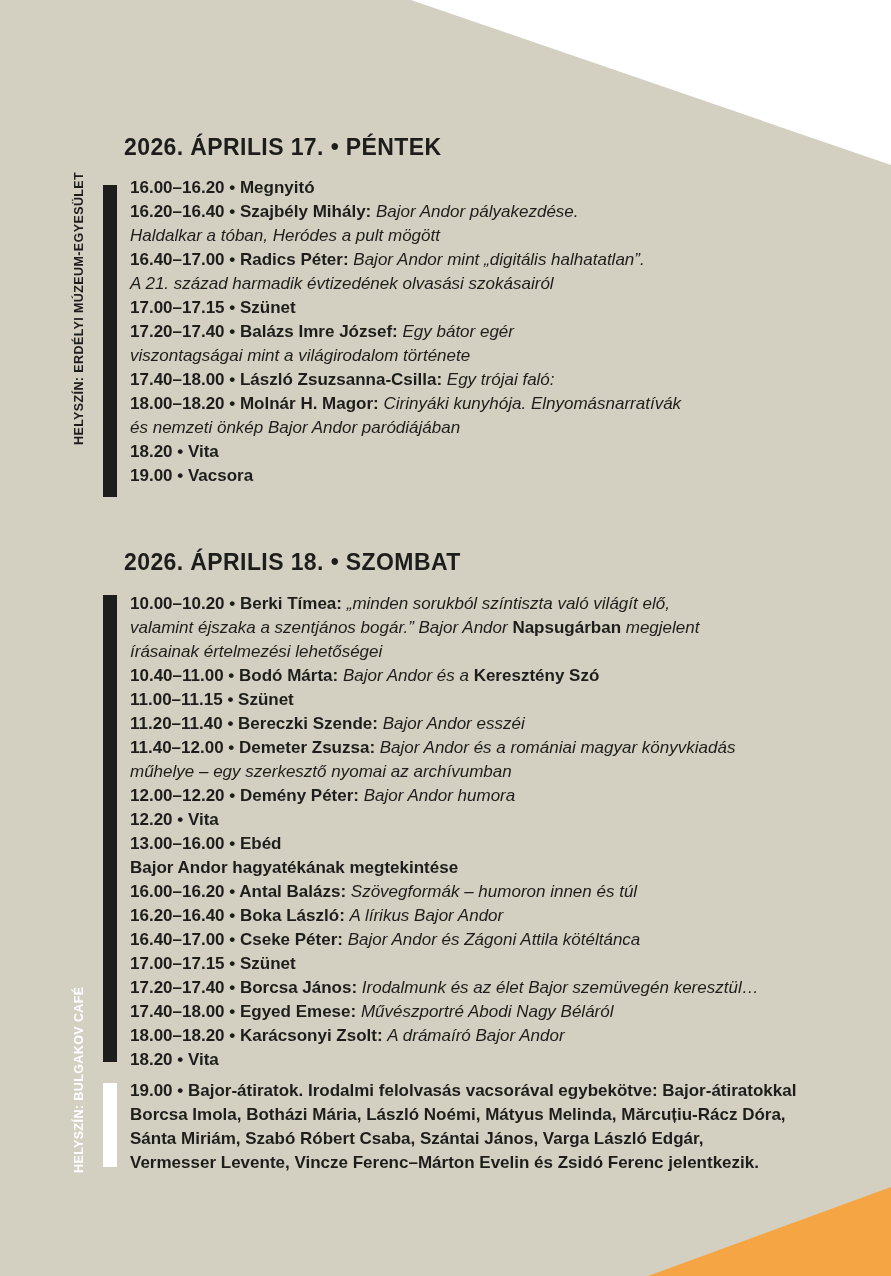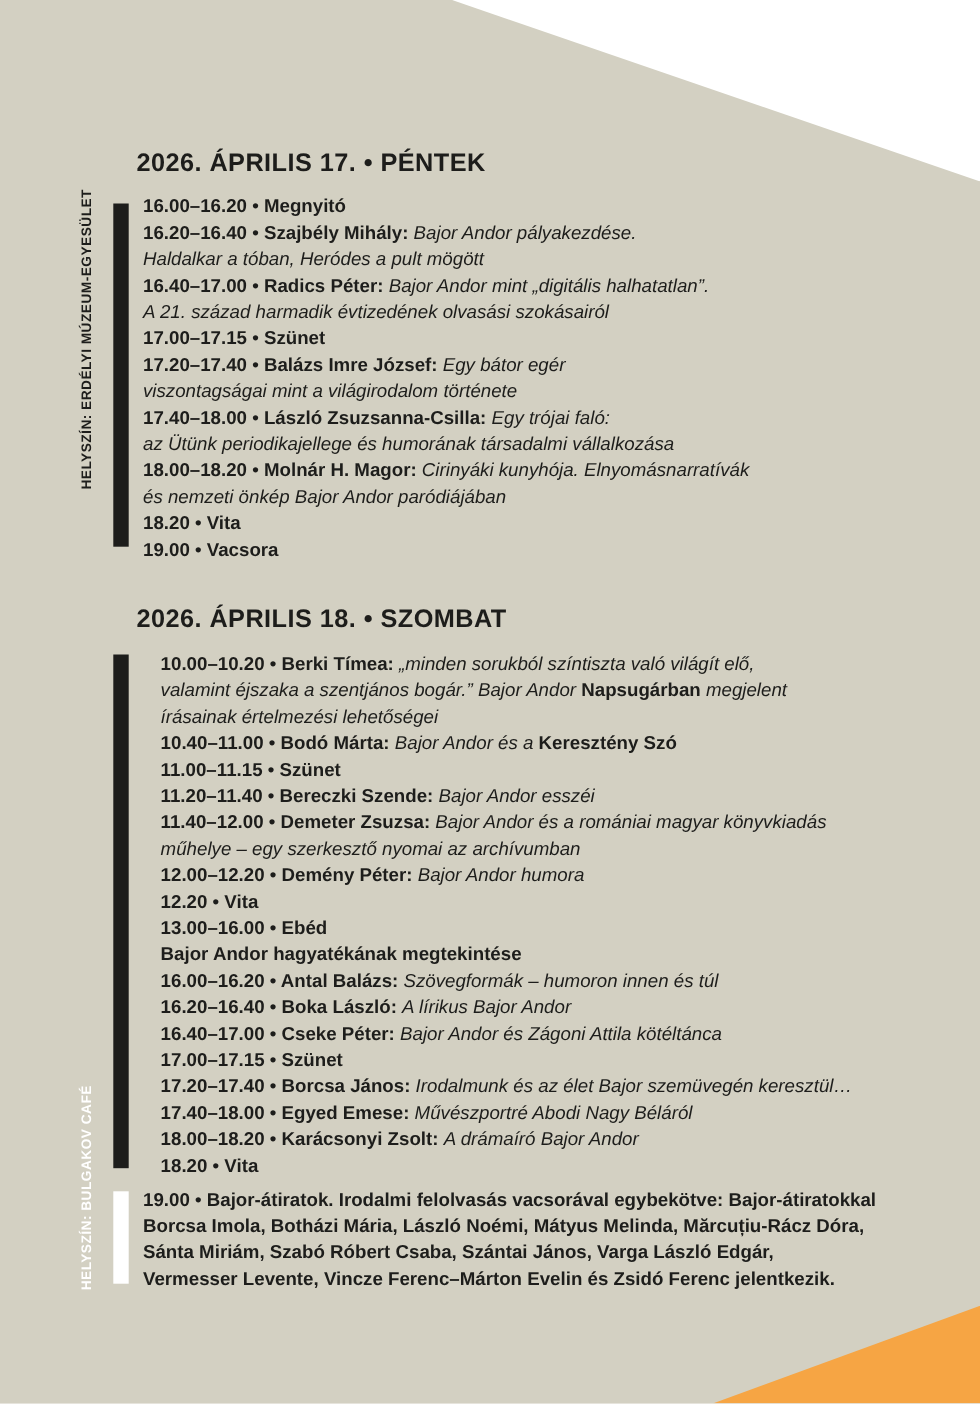--- a/index.html
+++ b/index.html
@@ -41,21 +41,21 @@
     white-space:nowrap;
   }
   .title-friday{top:134px;}
   .title-saturday{top:549px;}
   .lines{
     position:absolute;left:130px;
     font-size:17px;line-height:24px;
     white-space:nowrap;
   }
   .lines-friday{top:176px;}
-  .lines-saturday{top:592px;margin-left:16px;}
+  .lines-saturday{top:592px;}
   .lines-evening{top:1079px;}
   .pline{height:24px;}
   .seg-b{font-weight:700;}
   .seg-i{font-style:italic;}
   .seg-r{font-weight:700;font-style:normal;}
 </style>
 </head>
 <body>
 
 <div class="page">
@@ -71,21 +71,20 @@
   <div class="lines lines-friday">
       <div class="pline"><span class="seg-b">16.00–16.20</span><span class="seg-r"> • Megnyitó</span></div>
       <div class="pline"><span class="seg-b">16.20–16.40</span><span class="seg-r"> • Szajbély Mihály: </span><span class="seg-i">Bajor Andor pályakezdése.</span></div>
       <div class="pline"><span class="seg-i">Haldalkar a tóban, Heródes a pult mögött</span></div>
       <div class="pline"><span class="seg-b">16.40–17.00</span><span class="seg-r"> • Radics Péter: </span><span class="seg-i">Bajor Andor mint „digitális halhatatlan”.</span></div>
       <div class="pline"><span class="seg-i">A 21. század harmadik évtizedének olvasási szokásairól</span></div>
       <div class="pline"><span class="seg-b">17.00–17.15</span><span class="seg-r"> • Szünet</span></div>
       <div class="pline"><span class="seg-b">17.20–17.40</span><span class="seg-r"> • Balázs Imre József: </span><span class="seg-i">Egy bátor egér</span></div>
       <div class="pline"><span class="seg-i">viszontagságai mint a világirodalom története</span></div>
       <div class="pline"><span class="seg-b">17.40–18.00</span><span class="seg-r"> • László Zsuzsanna-Csilla: </span><span class="seg-i">Egy trójai faló:</span></div>
-      <div class="pline"><span class="seg-i">az Ütünk periodikajellege és humorának társadalmi vállalkozása</span></div>
       <div class="pline"><span class="seg-b">18.00–18.20</span><span class="seg-r"> • Molnár H. Magor: </span><span class="seg-i">Cirinyáki kunyhója. Elnyomásnarratívák</span></div>
       <div class="pline"><span class="seg-i">és nemzeti önkép Bajor Andor paródiájában</span></div>
       <div class="pline"><span class="seg-b">18.20</span><span class="seg-r"> • Vita</span></div>
       <div class="pline"><span class="seg-b">19.00</span><span class="seg-r"> • Vacsora</span></div>
     </div>
 
   <div class="section-title title-saturday">2026. ÁPRILIS 18. • SZOMBAT</div>
 
   <div class="lines lines-saturday">
       <div class="pline"><span class="seg-b">10.00–10.20</span><span class="seg-r"> • Berki Tímea: </span><span class="seg-i">„minden sorukból színtiszta való világít elő,</span></div>

